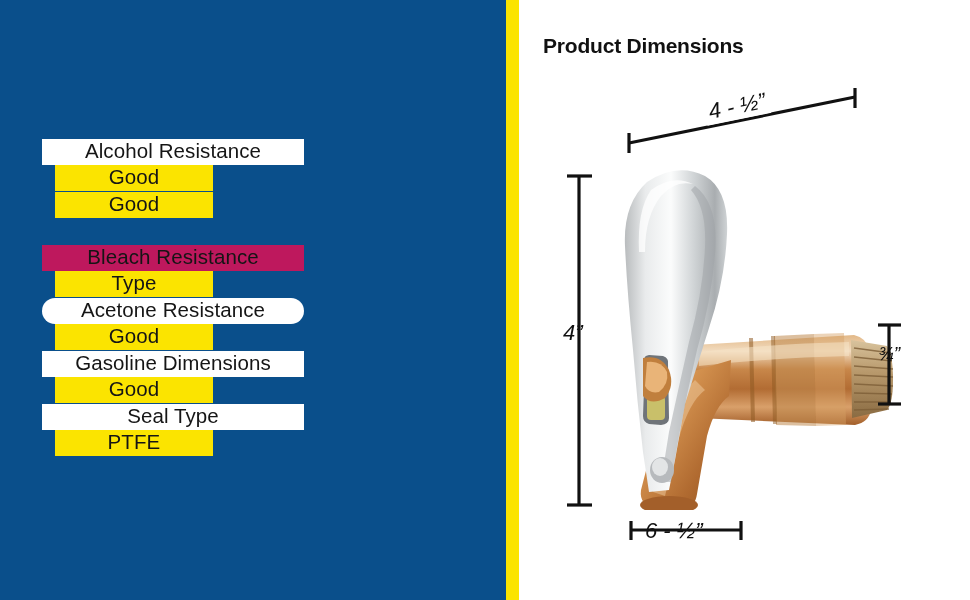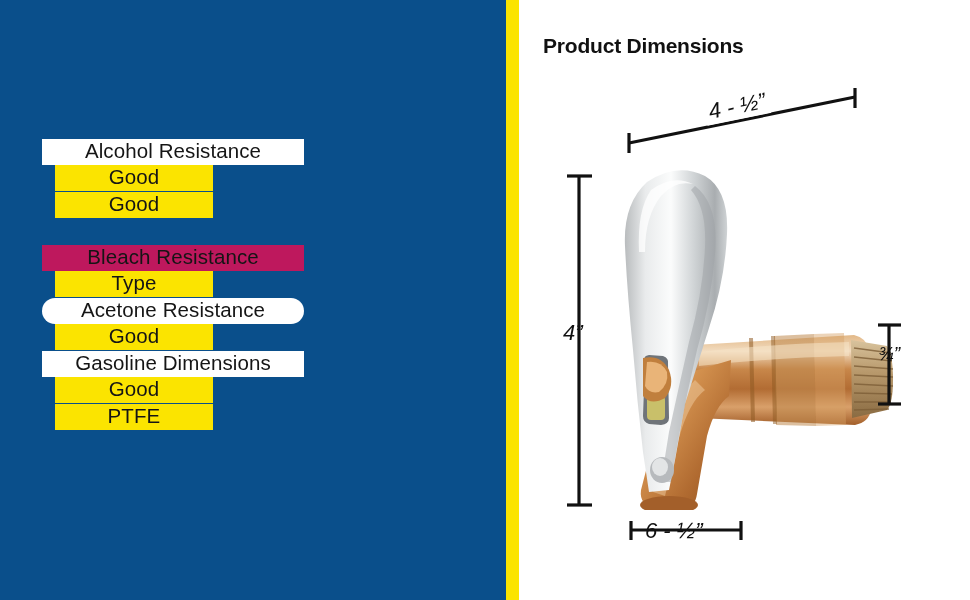--- a/index.html
+++ b/index.html
@@ -164,20 +164,21 @@
       <div class="spec-label" style="background: rgb(255, 255, 255); color: rgb(21, 21, 21); border-radius: 16px;">Acetone Resistance</div>
       <div class="spec-value" style="background: rgb(251, 228, 0); color: rgb(21, 21, 21);">Good</div>
     </div>
 
     <div class="spec-row">
       <div class="spec-label" style="background: rgb(255, 255, 255); color: rgb(21, 21, 21);">Gasoline Dimensions</div>
       <div class="spec-value" style="background: rgb(251, 228, 0); color: rgb(21, 21, 21);">Good</div>
     </div>
 
     <div class="spec-row">
+      <div class="spec-label" style="background: rgb(255, 255, 255); color: rgb(21, 21, 21);">Seal Type</div>
       <div class="spec-value" style="background: rgb(251, 228, 0); color: rgb(21, 21, 21);">PTFE</div>
     </div>
 
   </div>
 
   <div id="right-panel">
 
     <div id="panel-title">Product Dimensions</div>
 
     <div id="product">

